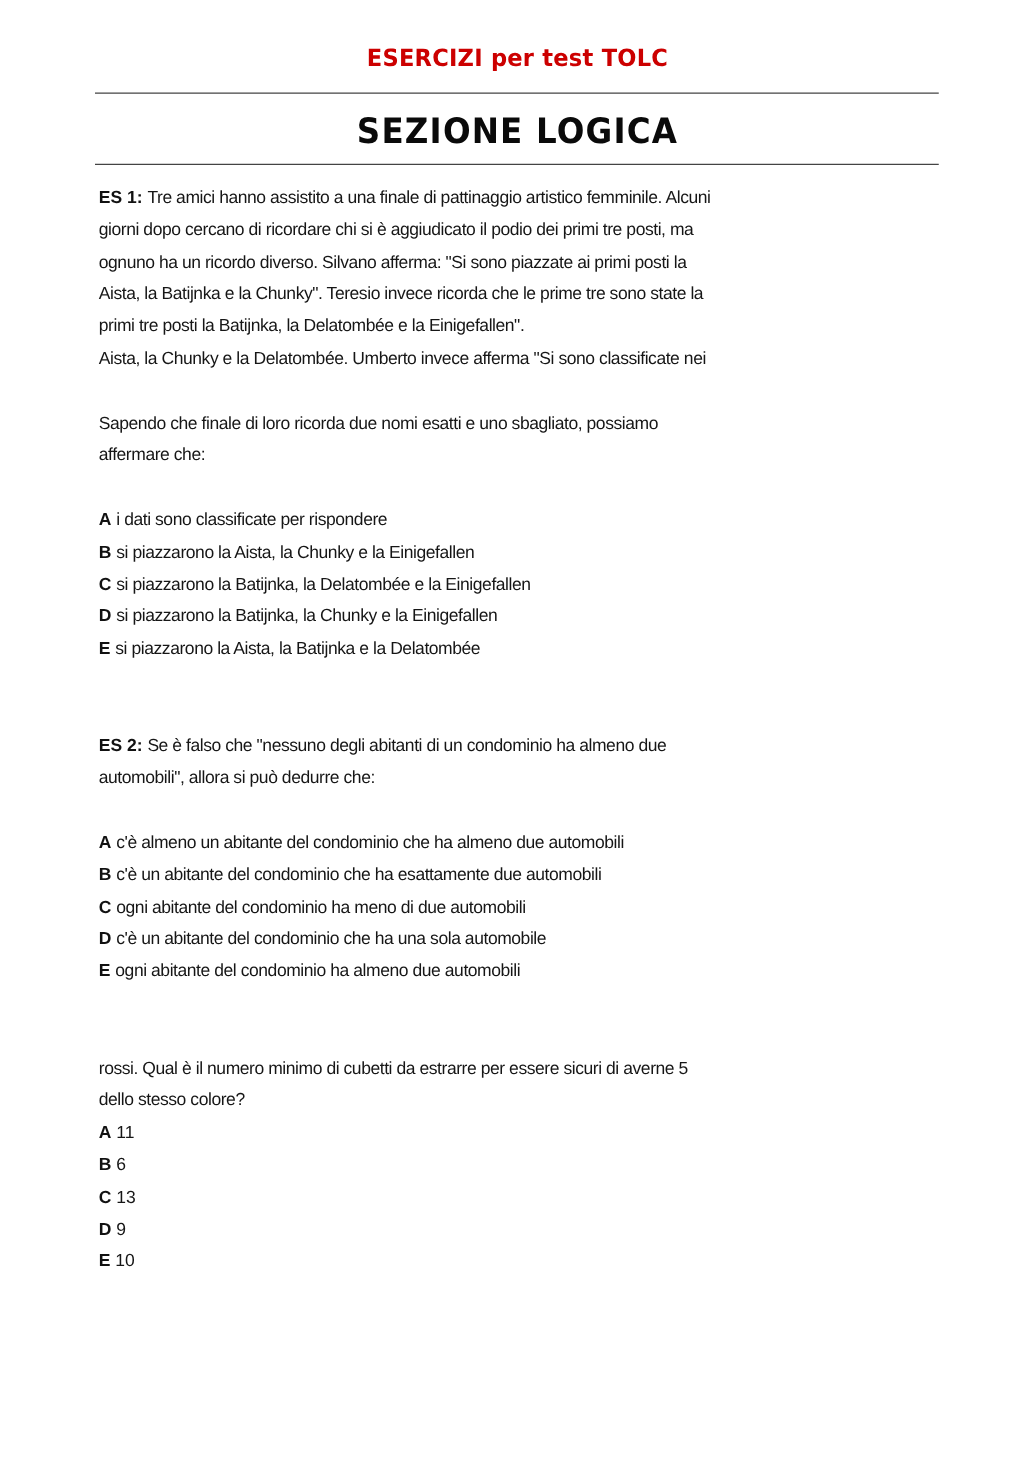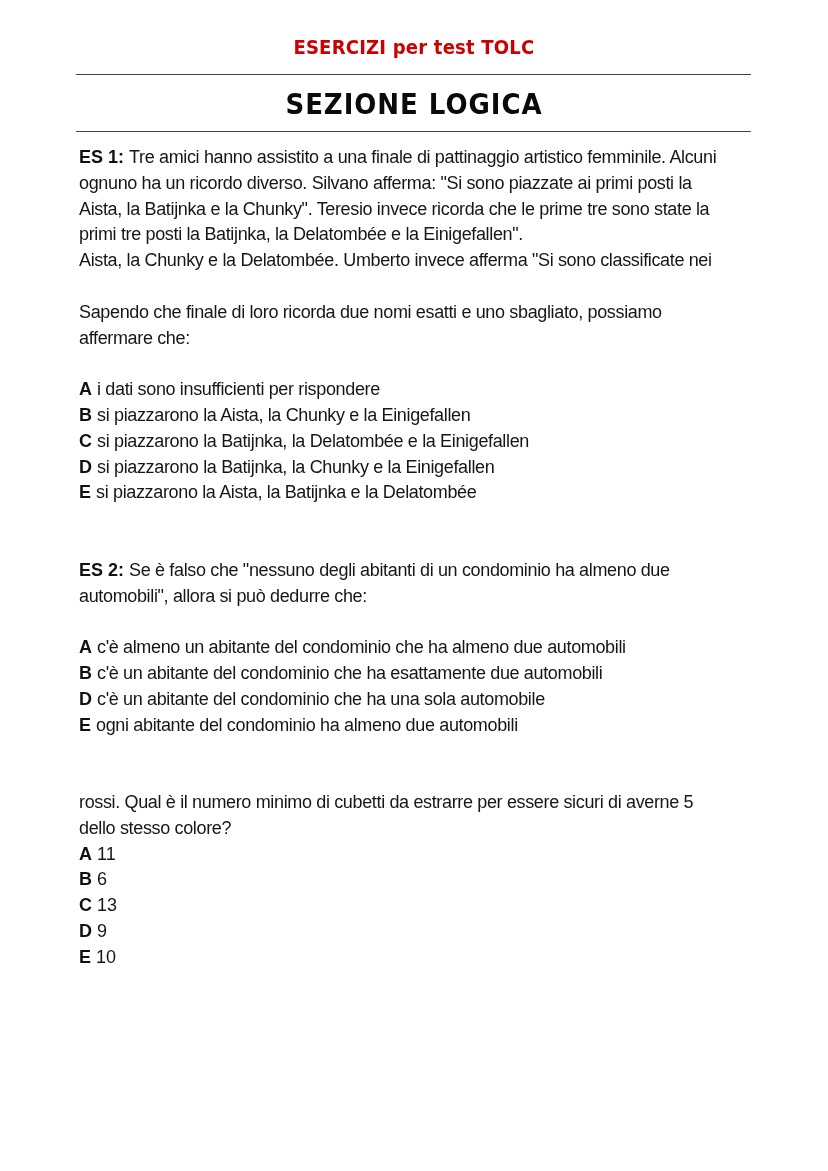--- a/index.html
+++ b/index.html
@@ -56,21 +56,21 @@
       color: #0a0a0a;
       transform: scaleX(0.93);
       transform-origin: 414px 0;
     }
     .content {
       position: absolute;
       left: 79px;
       top: 145px;
       width: 680px;
       font-family: "Liberation Sans", sans-serif;
-      font-size: 18px;
+      font-size: 14px;
       line-height: 25.8px;
       color: #161616;
     }
     .content p {
       margin: 0;
     }
     .blank {
       height: 25.8px;
     }
     .ex-label, .opt-letter {
@@ -91,43 +91,45 @@
 
   <div class="doc-header">ESERCIZI per test TOLC</div>
   <div class="rule top"></div>
   <div class="section-title">SEZIONE LOGICA</div>
   <div class="rule bottom"></div>
 
   <div class="content">
 
     <div>
       <p><span class="ex-label">ES 1:</span> <span class="narrow">Tre amici hanno assistito a una finale di pattinaggio artistico femminile. Alcuni</span></p>
+      <p class="narrow">giorni dopo cercano di ricordare chi si è aggiudicato il podio dei primi tre posti, ma</p>
       <p class="narrow">ognuno ha un ricordo diverso. Silvano afferma: "Si sono piazzate ai primi posti la</p>
       <p class="narrow">Aista, la Batijnka e la Chunky". Teresio invece ricorda che le prime tre sono state la</p>
       <p class="narrow">primi tre posti la Batijnka, la Delatombée e la Einigefallen".</p>
       <p class="narrow">Aista, la Chunky e la Delatombée. Umberto invece afferma "Si sono classificate nei</p>
       <div class="blank"></div>
       <p class="narrow">Sapendo che finale di loro ricorda due nomi esatti e uno sbagliato, possiamo</p>
       <p class="narrow">affermare che:</p>
       <div class="blank"></div>
-      <p><span class="opt-letter">A</span> <span class="narrow">i dati sono insufficienti per rispondere</span></p>
+      <p><span class="opt-letter">A</span> <span class="narrow">i dati sono classificate per rispondere</span></p>
       <p><span class="opt-letter">B</span> <span class="narrow">si piazzarono la Aista, la Chunky e la Einigefallen</span></p>
       <p><span class="opt-letter">C</span> <span class="narrow">si piazzarono la Batijnka, la Delatombée e la Einigefallen</span></p>
       <p><span class="opt-letter">D</span> <span class="narrow">si piazzarono la Batijnka, la Chunky e la Einigefallen</span></p>
       <p><span class="opt-letter">E</span> <span class="narrow">si piazzarono la Aista, la Batijnka e la Delatombée</span></p>
     </div>
 
     <div class="gap-ex"></div>
 
     <div>
       <p><span class="ex-label">ES 2:</span> <span class="narrow">Se è falso che "nessuno degli abitanti di un condominio ha almeno due</span></p>
       <p class="narrow">automobili", allora si può dedurre che:</p>
       <div class="blank"></div>
       <p><span class="opt-letter">A</span> <span class="narrow">c'è almeno un abitante del condominio che ha almeno due automobili</span></p>
       <p><span class="opt-letter">B</span> <span class="narrow">c'è un abitante del condominio che ha esattamente due automobili</span></p>
+      <p><span class="opt-letter">C</span> <span class="narrow">ogni abitante del condominio ha meno di due automobili</span></p>
       <p><span class="opt-letter">D</span> <span class="narrow">c'è un abitante del condominio che ha una sola automobile</span></p>
       <p><span class="opt-letter">E</span> <span class="narrow">ogni abitante del condominio ha almeno due automobili</span></p>
     </div>
 
     <div class="gap-ex"></div>
 
     <div>
       <p class="narrow">rossi. Qual è il numero minimo di cubetti da estrarre per essere sicuri di averne 5</p>
       <p class="narrow">dello stesso colore?</p>
       <p><span class="opt-letter">A</span> <span>11</span></p>

